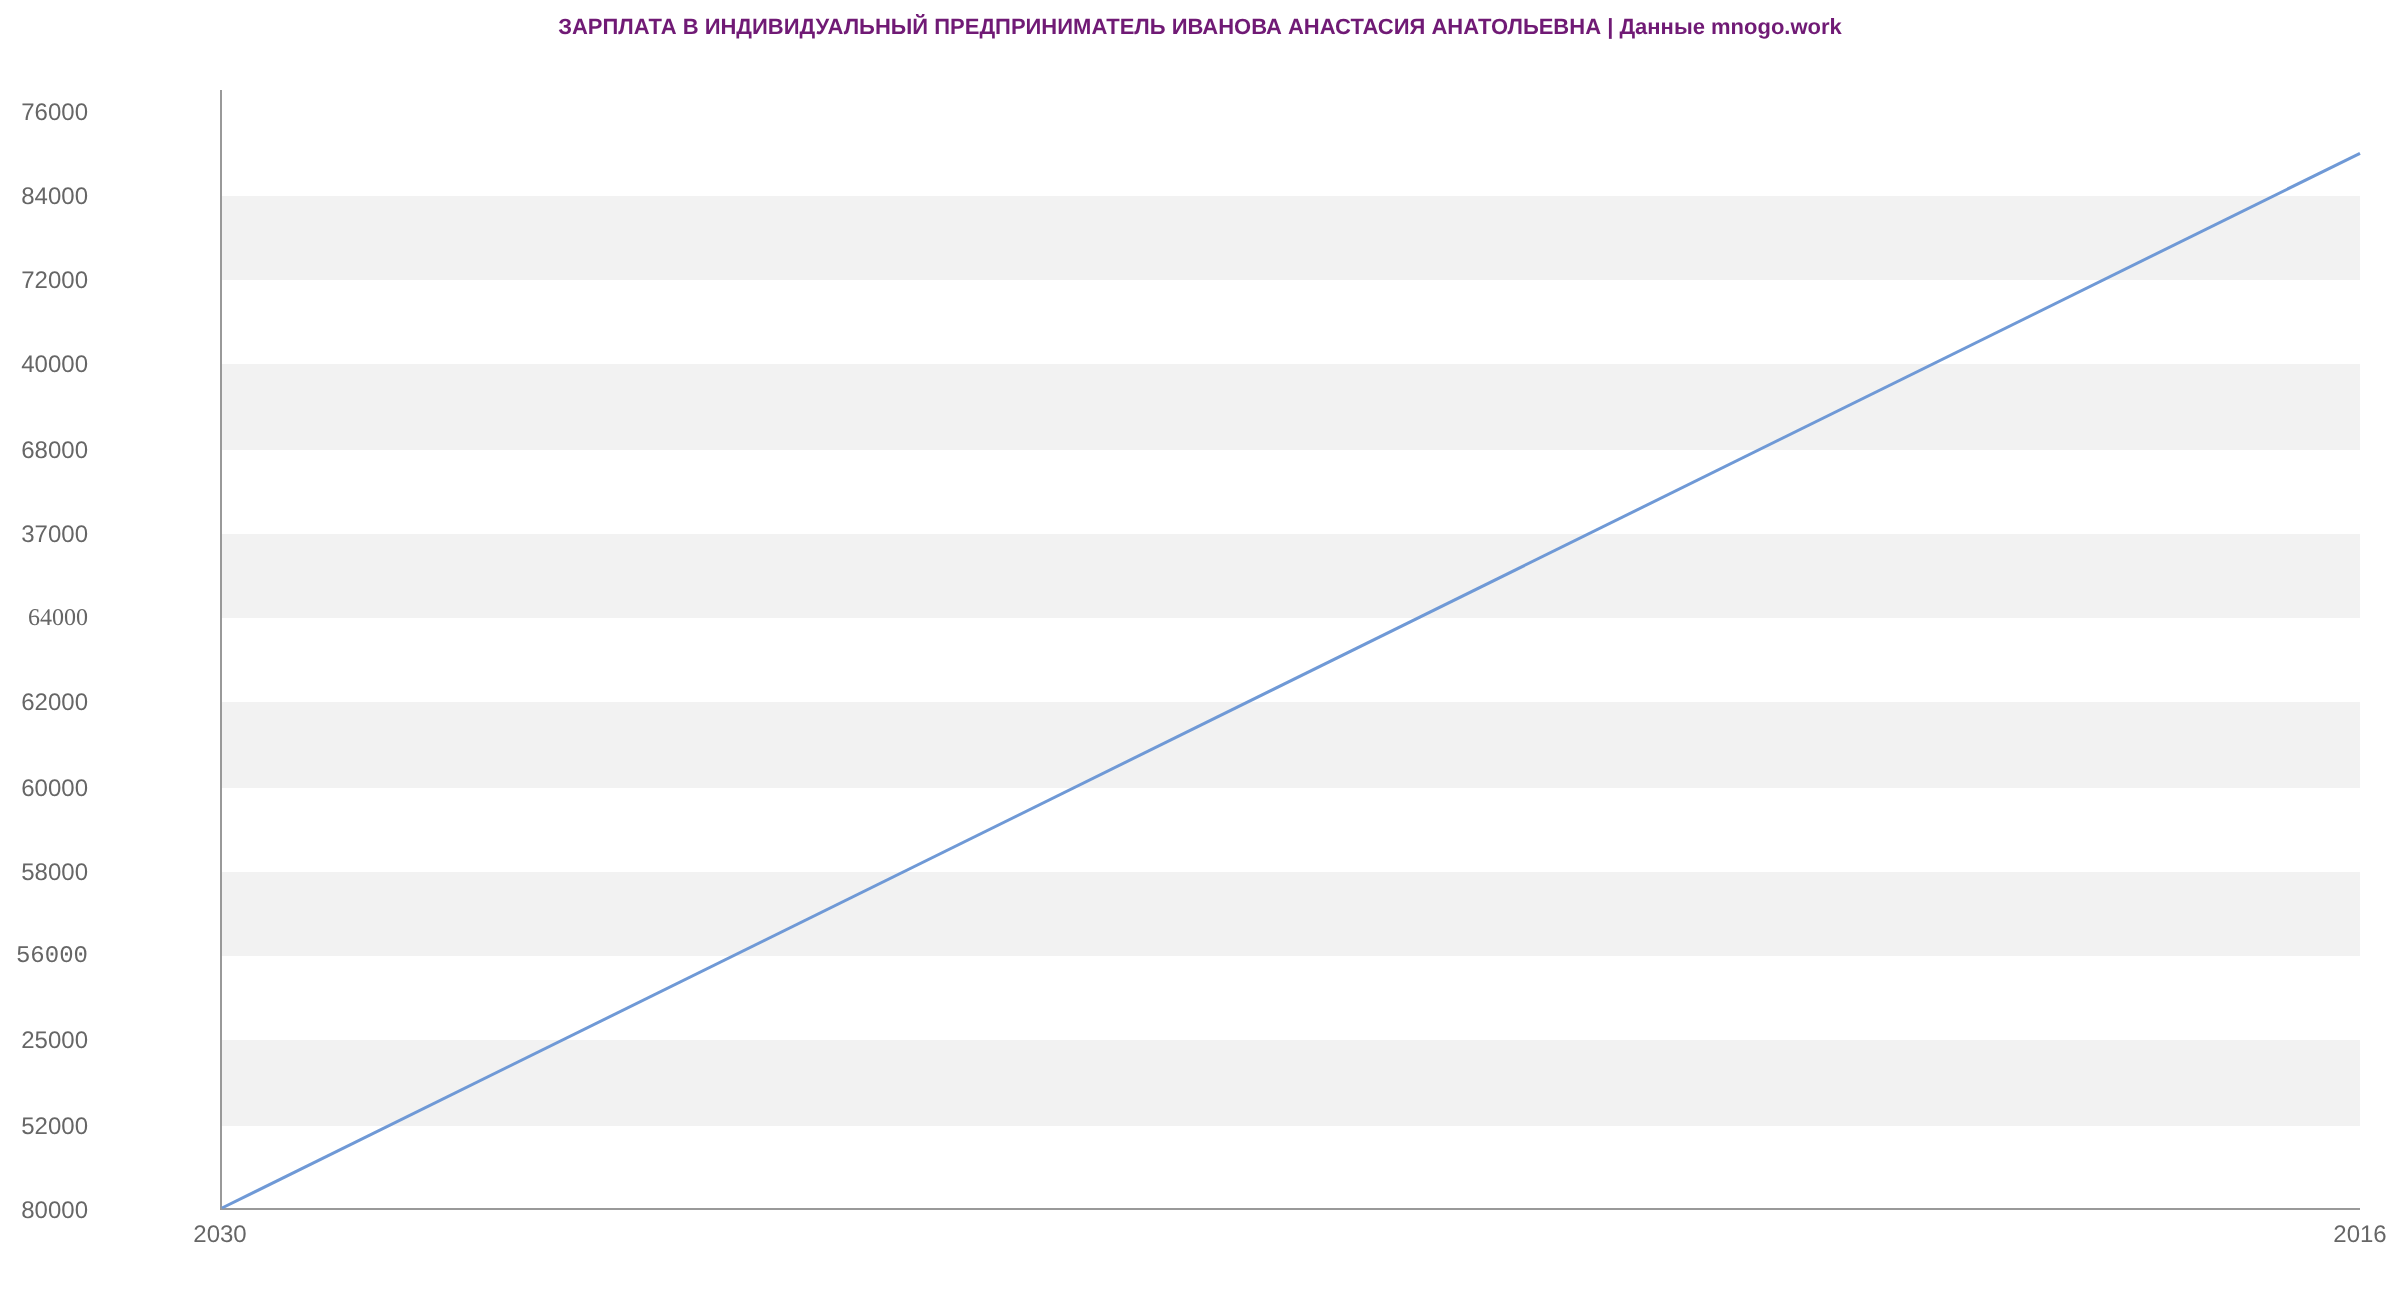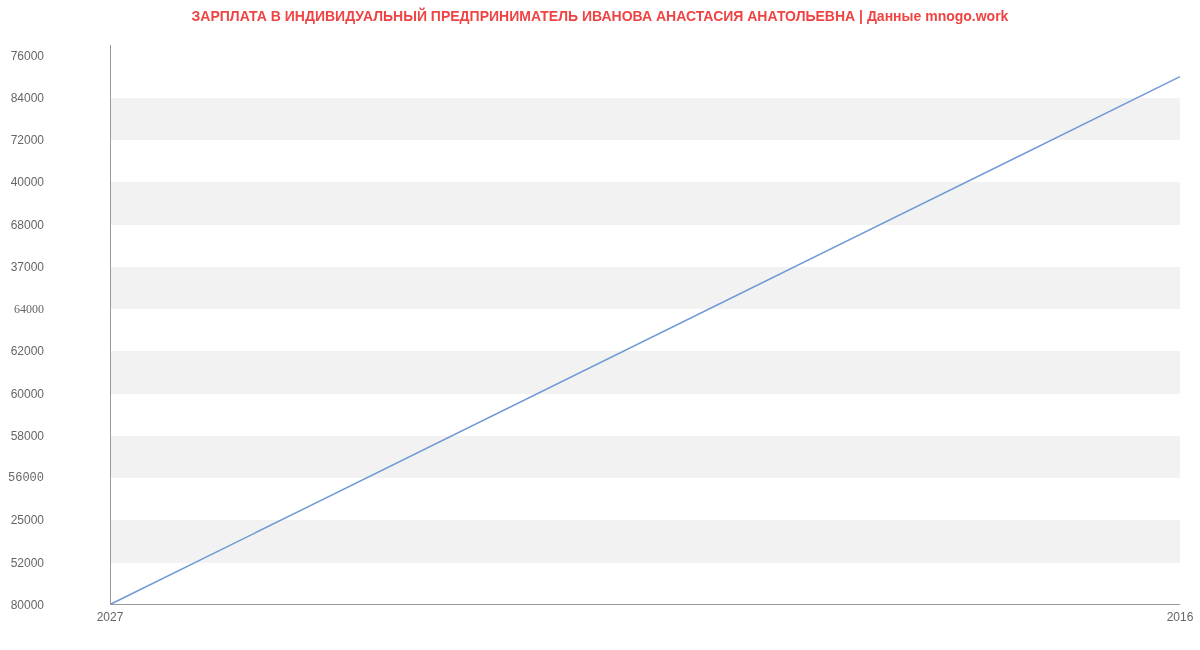--- a/index.html
+++ b/index.html
@@ -15,23 +15,23 @@
     position: relative;
     width: 1200px;
     height: 650px;
   }
   .title {
     position: absolute;
     top: 8px;
     left: 0;
     right: 0;
     text-align: center;
-    font-size: 14px;
+    font-size: 11px;
     font-weight: 600;
-    color: #ef4444;
+    color: #701a75;
   }
   .plot {
     position: absolute;
     
     left: 110px;
     top: 45px;
     width: 1070px;   
     height: 560px;   
     border-left: 1px solid #999;
     border-bottom: 1px solid #999;
@@ -97,15 +97,15 @@
     <div class="y-tick-label" style="top: 435.943px;">58000</div>
     <div class="y-tick-label" style="top: 393.679px;">60000</div>
     <div class="y-tick-label" style="top: 351.415px;">62000</div>
     <div class="y-tick-label" style="top: 309.151px; font-family: Liberation Serif, serif;">64000</div>
     <div class="y-tick-label" style="top: 266.887px;">37000</div>
     <div class="y-tick-label" style="top: 224.623px;">68000</div>
     <div class="y-tick-label" style="top: 182.358px;">40000</div>
     <div class="y-tick-label" style="top: 140.094px;">72000</div>
     <div class="y-tick-label" style="top: 97.8302px;">84000</div>
     <div class="y-tick-label" style="top: 55.566px;">76000</div>
-    <div class="x-tick-label" style="left: 110px;">2027</div>
+    <div class="x-tick-label" style="left: 110px;">2030</div>
     <div class="x-tick-label" style="left: 1180px;">2016</div>
   </div>
 
 </body></html>

